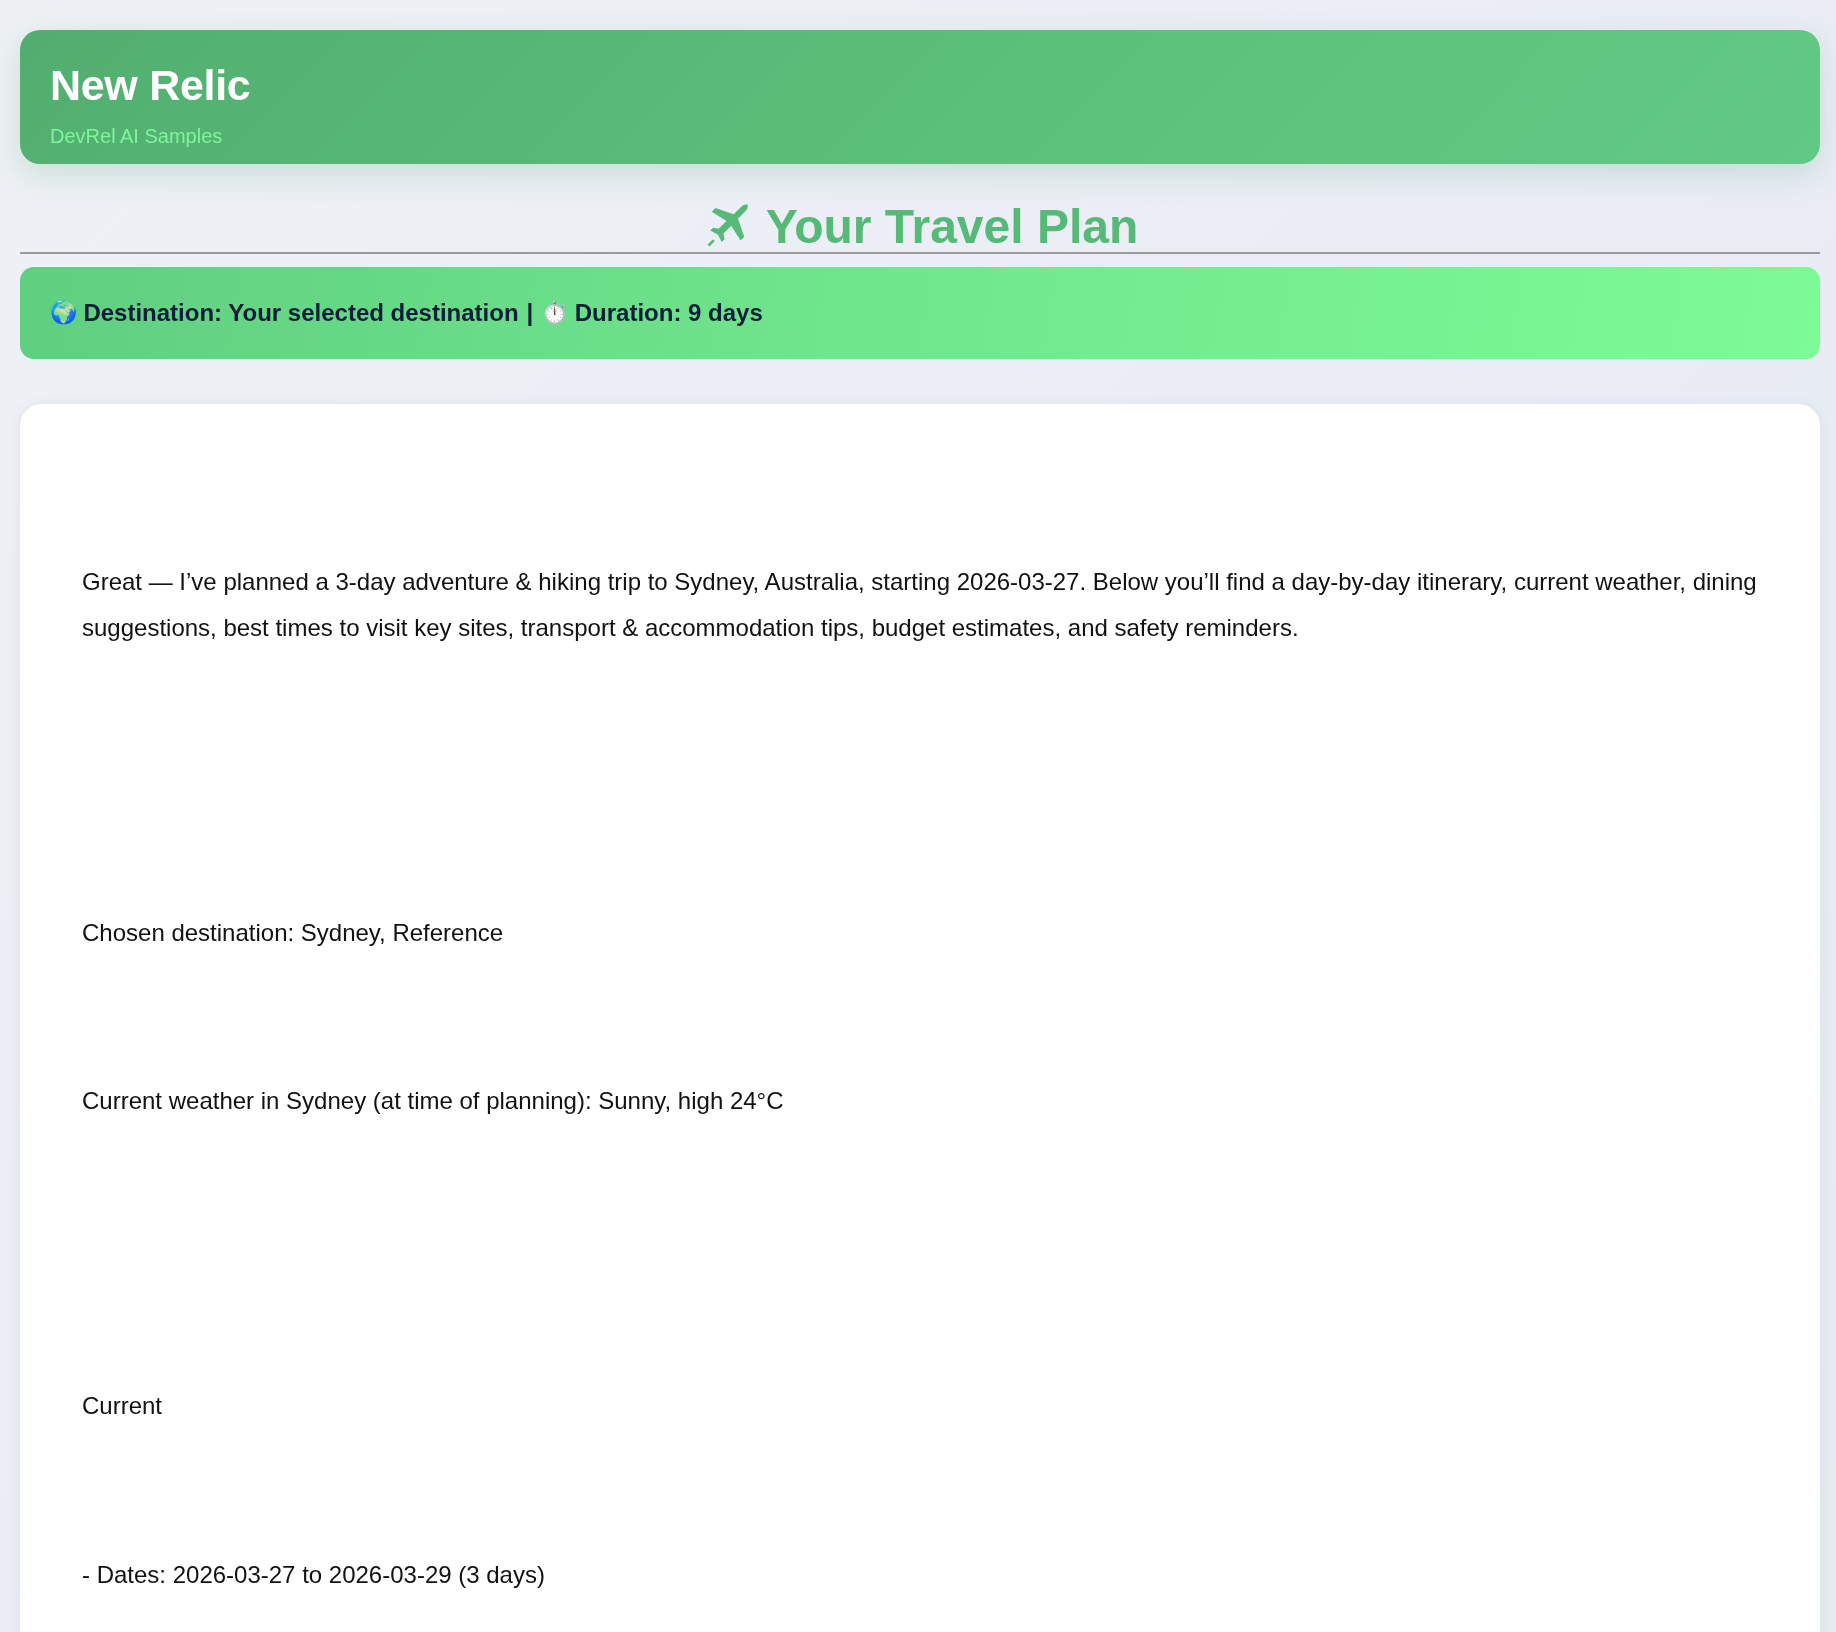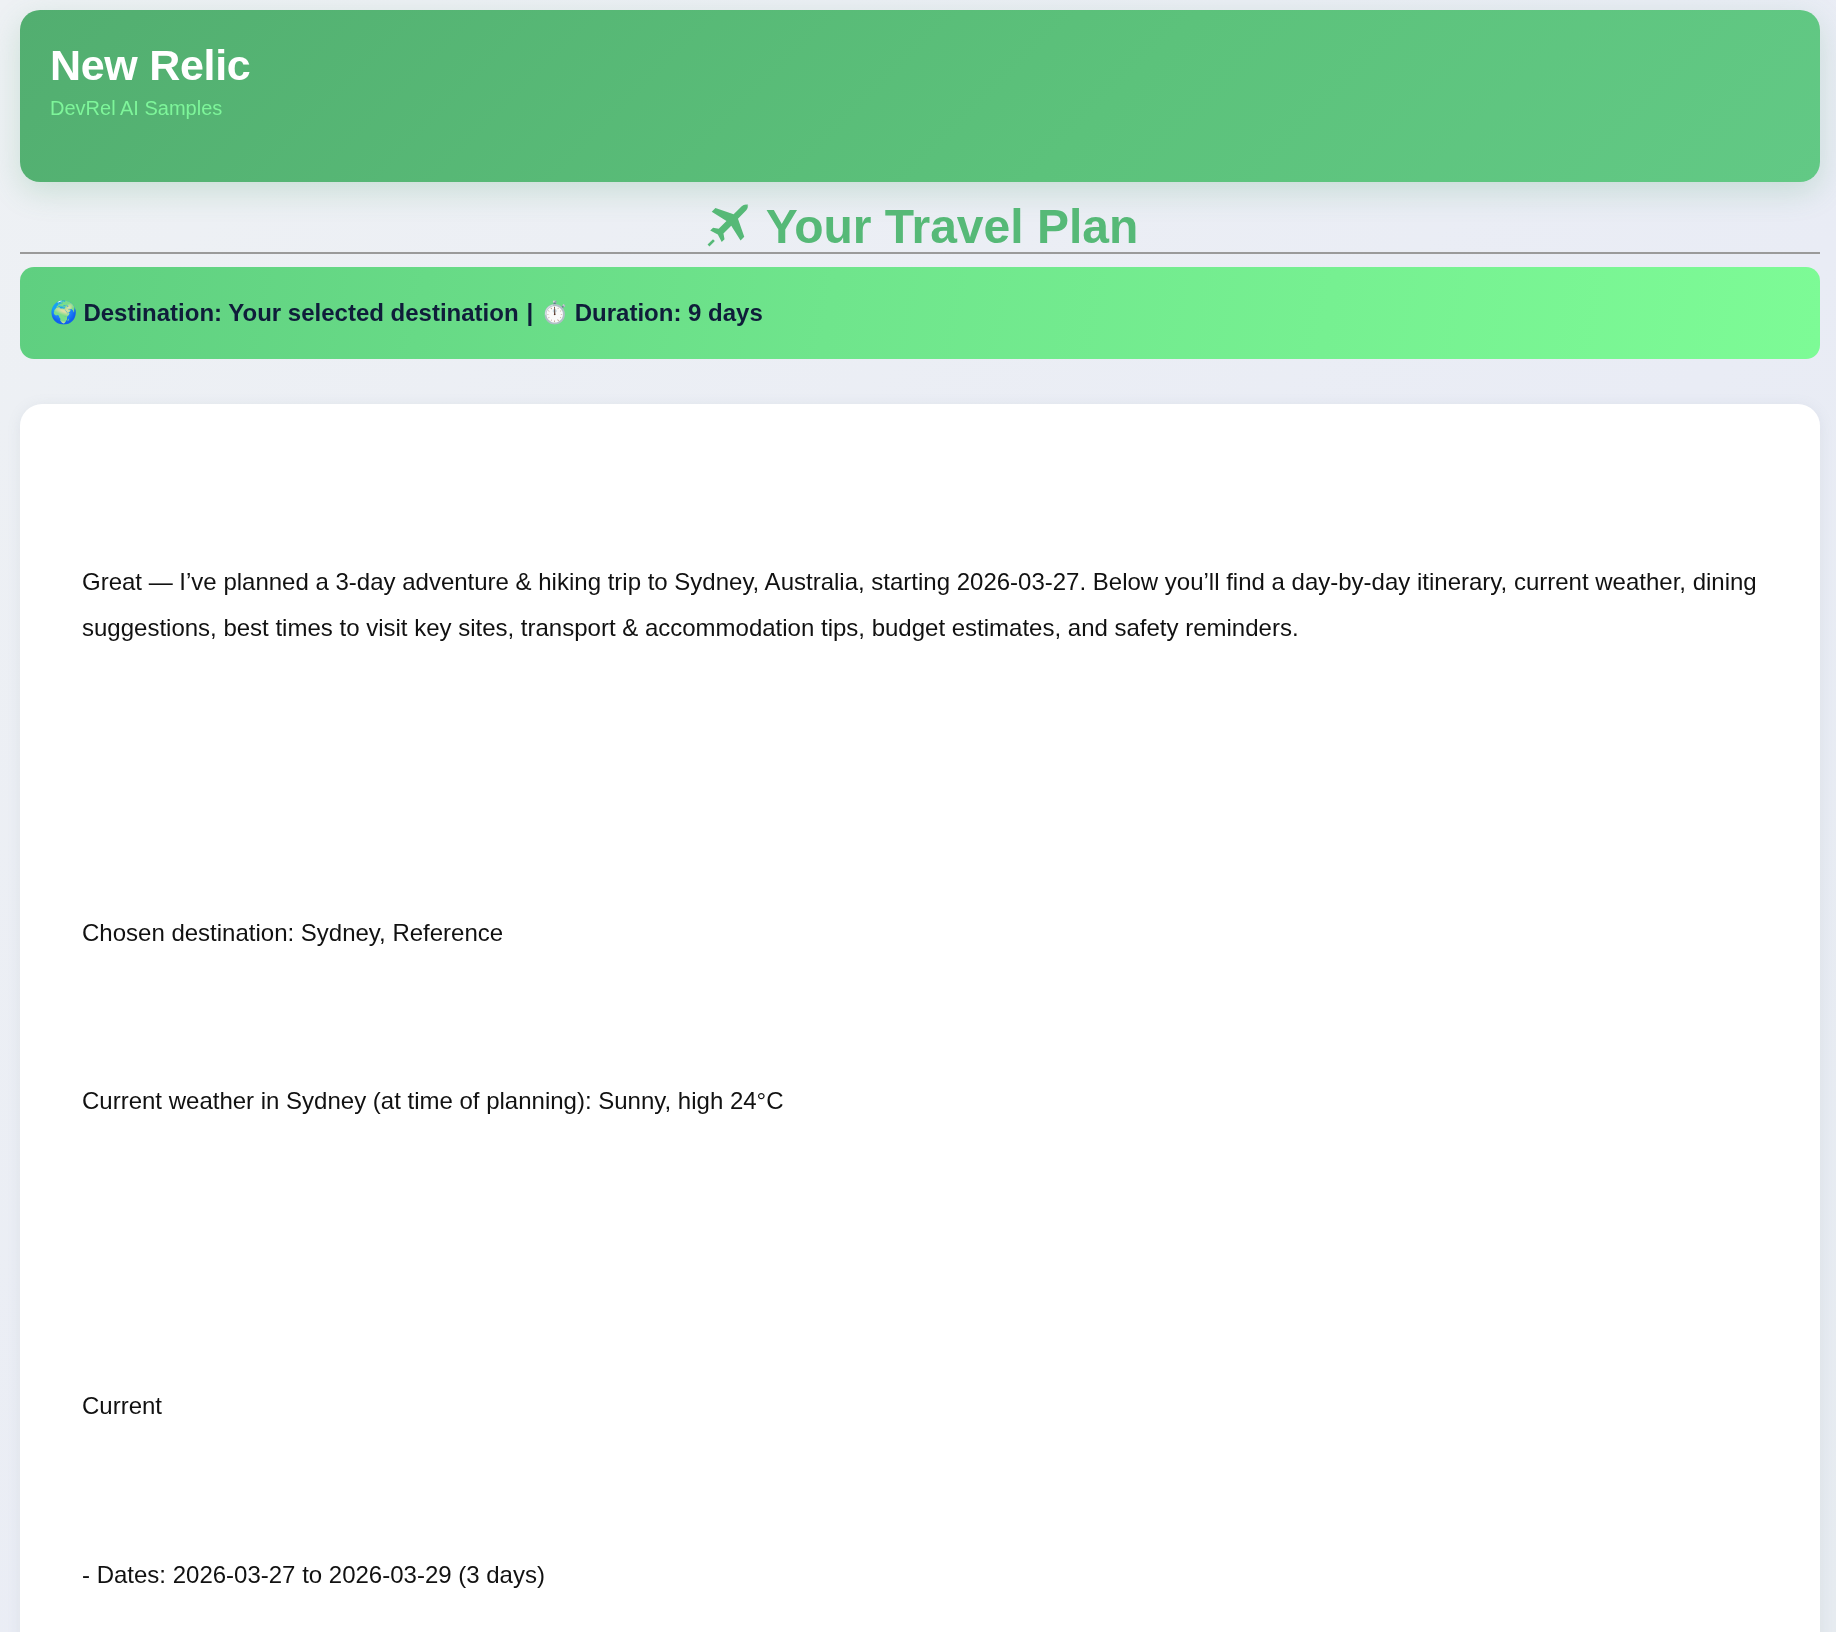--- a/index.html
+++ b/index.html
@@ -3,31 +3,31 @@
   <meta charset="utf-8">
   <style>
     * { box-sizing: border-box; margin: 0; padding: 0; }
     html, body {
       width: 1836px; height: 1632px; overflow: hidden;
       background: linear-gradient(135deg, #eef1f4 0%, #e9ecf5 60%, #e6ebf0 100%);
       font-family: "Liberation Sans", "DejaVu Sans", sans-serif;
     }
     .page { position: relative; width: 1836px; height: 1632px; }
     .header-card {
-      position: absolute; left: 20px; top: 10px; width: 1800px; height: 172px;
+      position: absolute; left: 20px; top: 30px; width: 1800px; height: 134px;
       border-radius: 20px;
       background: linear-gradient(135deg, #52ae70 0%, #5cc27b 60%, #62c985 100%);
       box-shadow: 0 10px 30px rgba(76, 165, 110, 0.22);
       padding: 32px 30px;
     }
     .brand-title {
       color: #ffffff; font-weight: 700; font-size: 43px; line-height: 1.1; letter-spacing: -0.3px;
     }
     .brand-subtitle {
-      color: #7ef59a; font-size: 20px; margin-top: 8px;
+      color: #7ef59a; font-size: 20px; margin-top: 16px;
     }
     .plan-title {
       position: absolute; left: 20px; top: 194px; width: 1800px; height: 64px;
       display: flex; align-items: center; justify-content: center; gap: 12px;
       color: #56b977; font-weight: 700; font-size: 48px;
     }
     .plane-icon { width: 52px; height: 52px; display: inline-block; }
     .divider {
       position: absolute; left: 20px; top: 252px; width: 1800px; height: 2px; background: #9a9a9a;
     }

